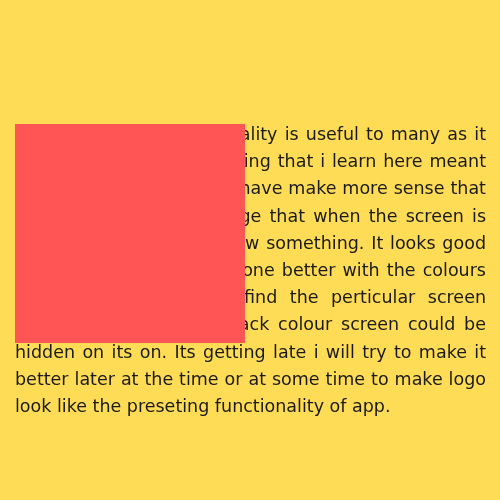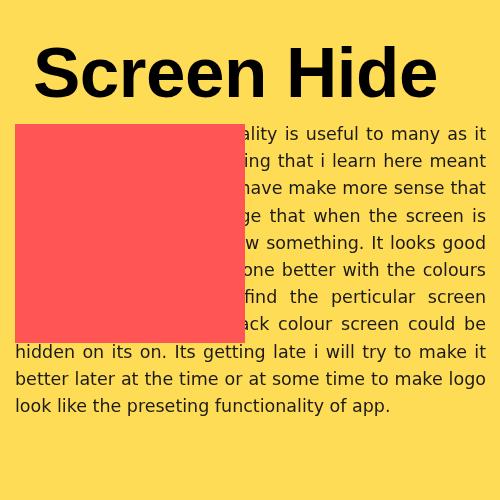--- a/index.html
+++ b/index.html
@@ -51,19 +51,18 @@
     width: 230px;
     height: 219px;
     background: #FF5555;
   }
 </style>
 </head>
 <body>
 
 <div id="slide" style="background: rgb(255, 220, 85);">
 
-  <div id="title" style="color: rgb(0, 0, 0);">Screen Hide</div>
 
   <div id="body-text" style="color: rgb(26, 26, 26);">This screen hide functionality is useful to many as it can hide a screen. The thing that i learn here meant that for this thing i could have make more sense that it can convey the message that when the screen is hidden then i have to show something. It looks good but i think i could have done better with the colours the colour will let you find the perticular screen easier and i think the black colour screen could be hidden on its on. Its getting late i will try to make it better later at the time or at some time to make logo look like the preseting functionality of app.</div>
 
   <div id="cover-rect" style="background: rgb(255, 85, 85); left: 15px; top: 124px; width: 230px; height: 219px;"></div>
 
 </div>
 
 </body></html>

